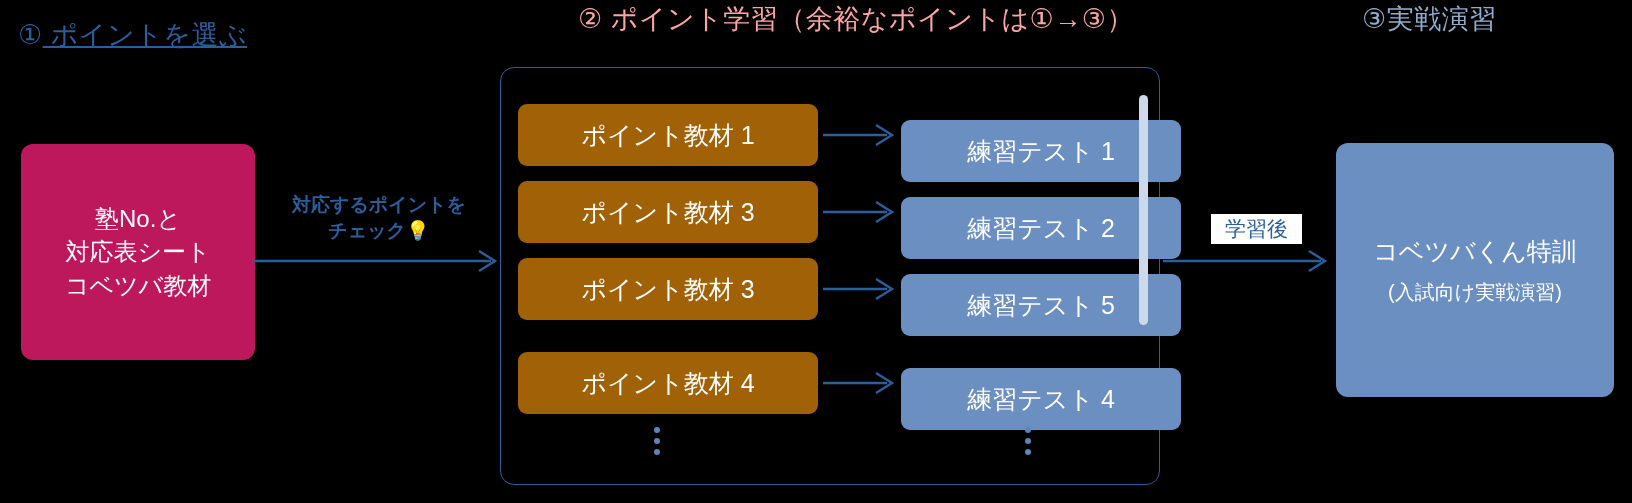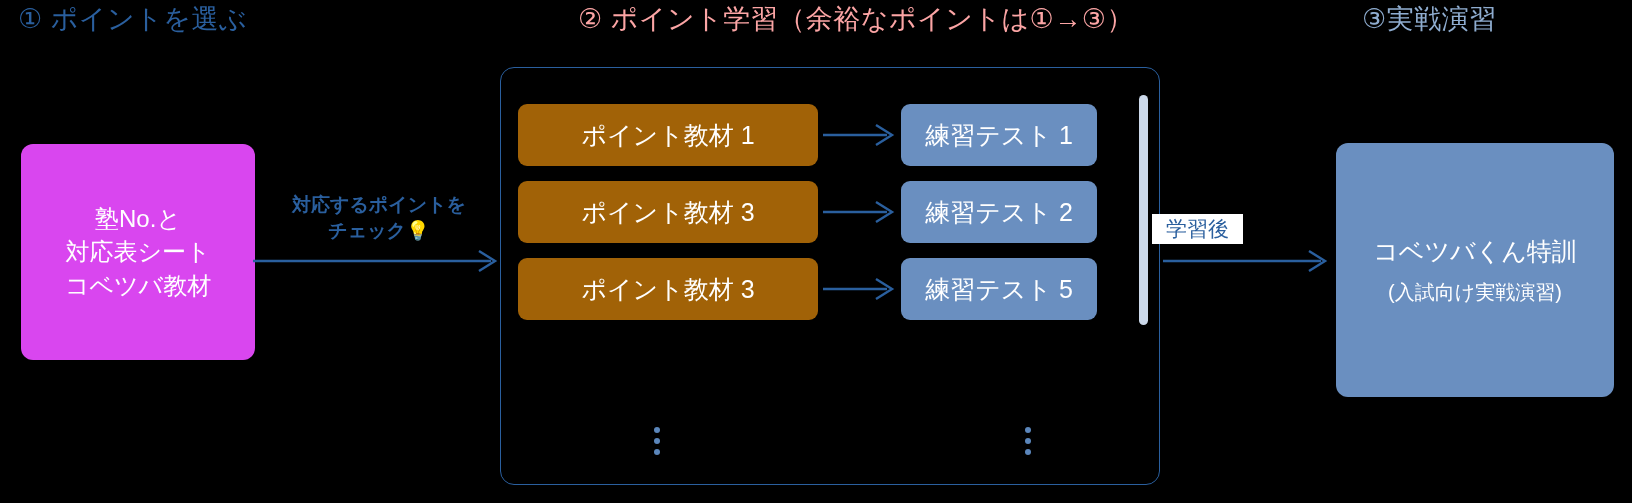--- a/index.html
+++ b/index.html
@@ -19,36 +19,36 @@
   }
 
   
   .step-header {
     position: absolute;
     font-size: 27px;
     line-height: 1;
     white-space: nowrap;
     letter-spacing: 0.5px;
   }
-  #step1-header { left: 18px;  top: 6px;  color: #2a5f9e; }
+  #step1-header { left: 18px;  top: 22px;  color: #2a5f9e; text-decoration: underline; }
   #step2-header { left: 578px; top: 6px;  color: #fca5a5; }
   #step3-header { left: 1362px; top: 6px; color: #8fadd0; }
 
   .circ {
     display: inline-block;
   }
 
   
   #sheet-box {
     position: absolute;
     left: 21px;
     top: 144px;
     width: 234px;
     height: 216px;
-    background: #d946ef;
+    background: #be185d;
     border-radius: 12px;
     color: #ffffff;
     display: flex;
     align-items: center;
     justify-content: center;
     text-align: center;
     font-size: 24px;
     line-height: 1.38;
   }
 
@@ -109,22 +109,22 @@
     color: #ffffff;
     font-size: 25px;
     display: flex;
     align-items: center;
     justify-content: center;
     white-space: nowrap;
   }
   .test-box {
     position: absolute;
     left: 383px;
-    top: 0;
-    width: 196px;
+    top: 16px;
+    width: 280px;
     height: 62px;
     background: #6a8fc0;
     border-radius: 9px;
     color: #ffffff;
     font-size: 25px;
     display: flex;
     align-items: center;
     justify-content: center;
     white-space: nowrap;
   }
@@ -170,21 +170,21 @@
   
   #arrow2 {
     position: absolute;
     left: 1163px;
     top: 248px;
     width: 172px;
     height: 26px;
   }
   #arrow2-label {
     position: absolute;
-    left: 1152px;
+    left: 1211px;
     top: 214px;
     background: #ffffff;
     color: #2a5f9e;
     font-size: 21px;
     padding: 3px 14px 4px 14px;
     white-space: nowrap;
     line-height: 1.1;
   }
 
   
@@ -265,20 +265,28 @@
 
     <div class="row" id="row-2">
       <div class="point-box">ポイント教材 3</div>
       <svg class="row-arrow" viewBox="0 0 76 26">
         <line x1="0" y1="13" x2="64" y2="13" stroke="#2a5f9e" stroke-width="2.4"></line>
         <polyline points="53,3 69,13 53,23" fill="none" stroke="#2a5f9e" stroke-width="2.4"></polyline>
       </svg>
       <div class="test-box">練習テスト 5</div>
     </div>
 
+    <div class="row" id="row-3">
+      <div class="point-box">ポイント教材 4</div>
+      <svg class="row-arrow" viewBox="0 0 76 26">
+        <line x1="0" y1="13" x2="64" y2="13" stroke="#2a5f9e" stroke-width="2.4"></line>
+        <polyline points="53,3 69,13 53,23" fill="none" stroke="#2a5f9e" stroke-width="2.4"></polyline>
+      </svg>
+      <div class="test-box">練習テスト 4</div>
+    </div>
 
   </div>
 
   <div id="scroll-thumb"></div>
 
   <div class="dots" id="dots-left">
     <div class="dot"></div>
       <div class="dot"></div>
       <div class="dot"></div>
   </div>

